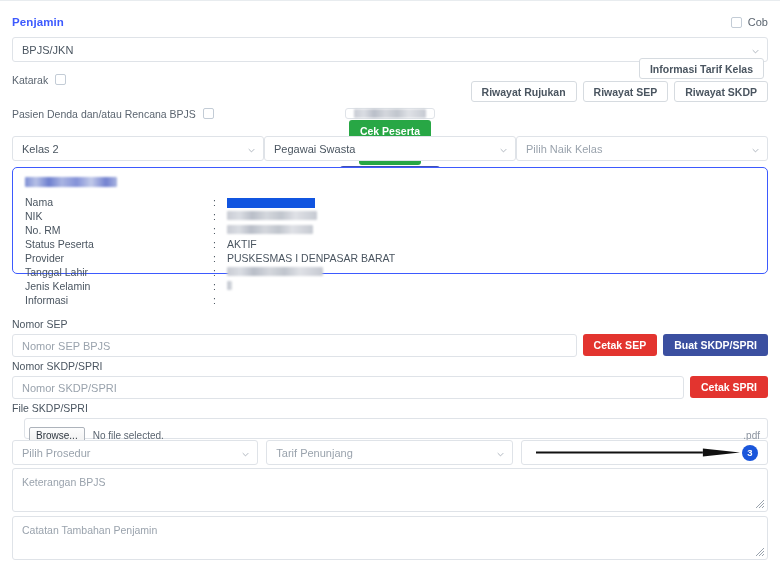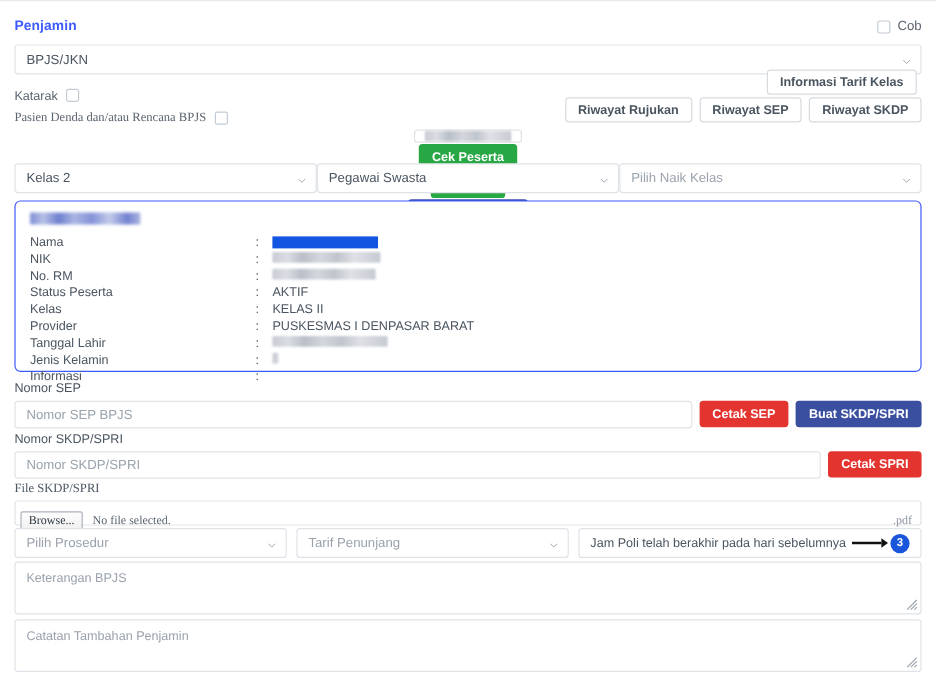--- a/index.html
+++ b/index.html
@@ -92,21 +92,21 @@
   
   .chk-lines { margin-top: 12px; }
   .chk-line {
     display: flex;
     align-items: flex-start;
     gap: 7px;
     height: 15px;
     color: #5b6570;
     font-size: 10.5px;
   }
-  .chk-line + .chk-line { margin-top: 4px; font-family: Liberation Serif, serif; }
+  .chk-line + .chk-line { margin-top: 19px; }
   
   .btn {
     font-family: "Liberation Sans", sans-serif;
     font-size: 10.5px;
     border-radius: 3px;
     box-sizing: border-box;
     display: inline-flex;
     align-items: center;
     justify-content: center;
     white-space: nowrap;
@@ -176,21 +176,21 @@
     top: 136px;
     display: flex;
     gap: 0;
   }
   .triple-row > * { flex: 1; }
   
   .card {
     position: absolute;
     left: 12px; right: 12px;
     top: 167px;
-    height: 143px;
+    height: 107px;
     box-sizing: border-box;
     border: 1px solid #3d5afe;
     border-radius: 5px;
     background: #fff;
     padding: 9px 12px 0 12px;
   }
   .card-title {
     height: 12px;
     margin-bottom: 6px;
   }
@@ -226,31 +226,32 @@
   }
   .sep-block { position: absolute; left: 12px; right: 12px; top: 318px; }
   .skdp-block { position: absolute; left: 12px; right: 12px; top: 360px; }
   .inline-row { display: flex; align-items: stretch; gap: 6px; }
   .inline-row .field { flex: 1; height: 23px; }
   .btn-red { background: #e3342f; text-align: center; }
   .btn-darkblue { background: #3b4fa0; }
   .btn-green { background: #28a745; }
   .btn-indigo { background: #3f51b5; }
   
-  .file-block { position: absolute; left: 12px; right: 12px; top: 402px; font-family: Liberation Serif, serif; }
+  .file-block { position: absolute; left: 12px; right: 12px; top: 402px; }
   .file-field {
     height: 21px;
     box-sizing: border-box;
     border: 1px solid #dfe3e8;
     border-radius: 3px;
     background: #fff;
     display: flex;
     align-items: center;
     padding: 13px 7px 0 4px;
     justify-content: space-between;
+    margin-left: 12px;
   }
   .file-left { display: flex; align-items: center; gap: 8px; }
   .browse-btn {
     height: 15px;
     padding: 0 6px;
     font-size: 10px;
     border: 1px solid #adb3bb;
     border-radius: 2px;
     background: linear-gradient(#fdfdfd,#f0f0f0);
     color: #2f3740;
@@ -419,25 +420,20 @@
           <td class="info-label">No. RM</td>
           <td class="info-colon">:</td>
           <td><span class="redacted-text" style="width:86px"></span></td>
         </tr>
         <tr>
           <td class="info-label">Status Peserta</td>
           <td class="info-colon">:</td>
           <td>AKTIF</td>
         </tr>
         <tr>
-          <td class="info-label">Kelas</td>
-          <td class="info-colon">:</td>
-          <td>KELAS II</td>
-        </tr>
-        <tr>
           <td class="info-label">Provider</td>
           <td class="info-colon">:</td>
           <td>PUSKESMAS I DENPASAR BARAT</td>
         </tr>
         <tr>
           <td class="info-label">Tanggal Lahir</td>
           <td class="info-colon">:</td>
           <td><span class="redacted-text" style="width:96px"></span></td>
         </tr>
         <tr>
@@ -494,21 +490,20 @@
     <div class="field select placeholder">
       <span>Tarif Penunjang</span>
       <span class="caret">
         <svg viewBox="0 0 10 10">
             <path d="M1 3 L5 7 L9 3" fill="none" stroke="#9aa3ad" stroke-width="1.1"></path>
           </svg>
       </span>
     </div>
     <div class="field annot-field">
       <div class="annot-inner">
-        <span class="annot-text">Jam Poli telah berakhir pada hari sebelumnya</span>
         <span class="annot-arrow">
           <svg viewBox="0 0 60 9" preserveAspectRatio="none">
             <line x1="0" y1="4.5" x2="49" y2="4.5" stroke="#111111" stroke-width="2"></line>
             <polygon points="49,0.5 60,4.5 49,8.5" fill="#111111"></polygon>
           </svg>
         </span>
         <span class="badge">3</span>
       </div>
     </div>
   </div>

